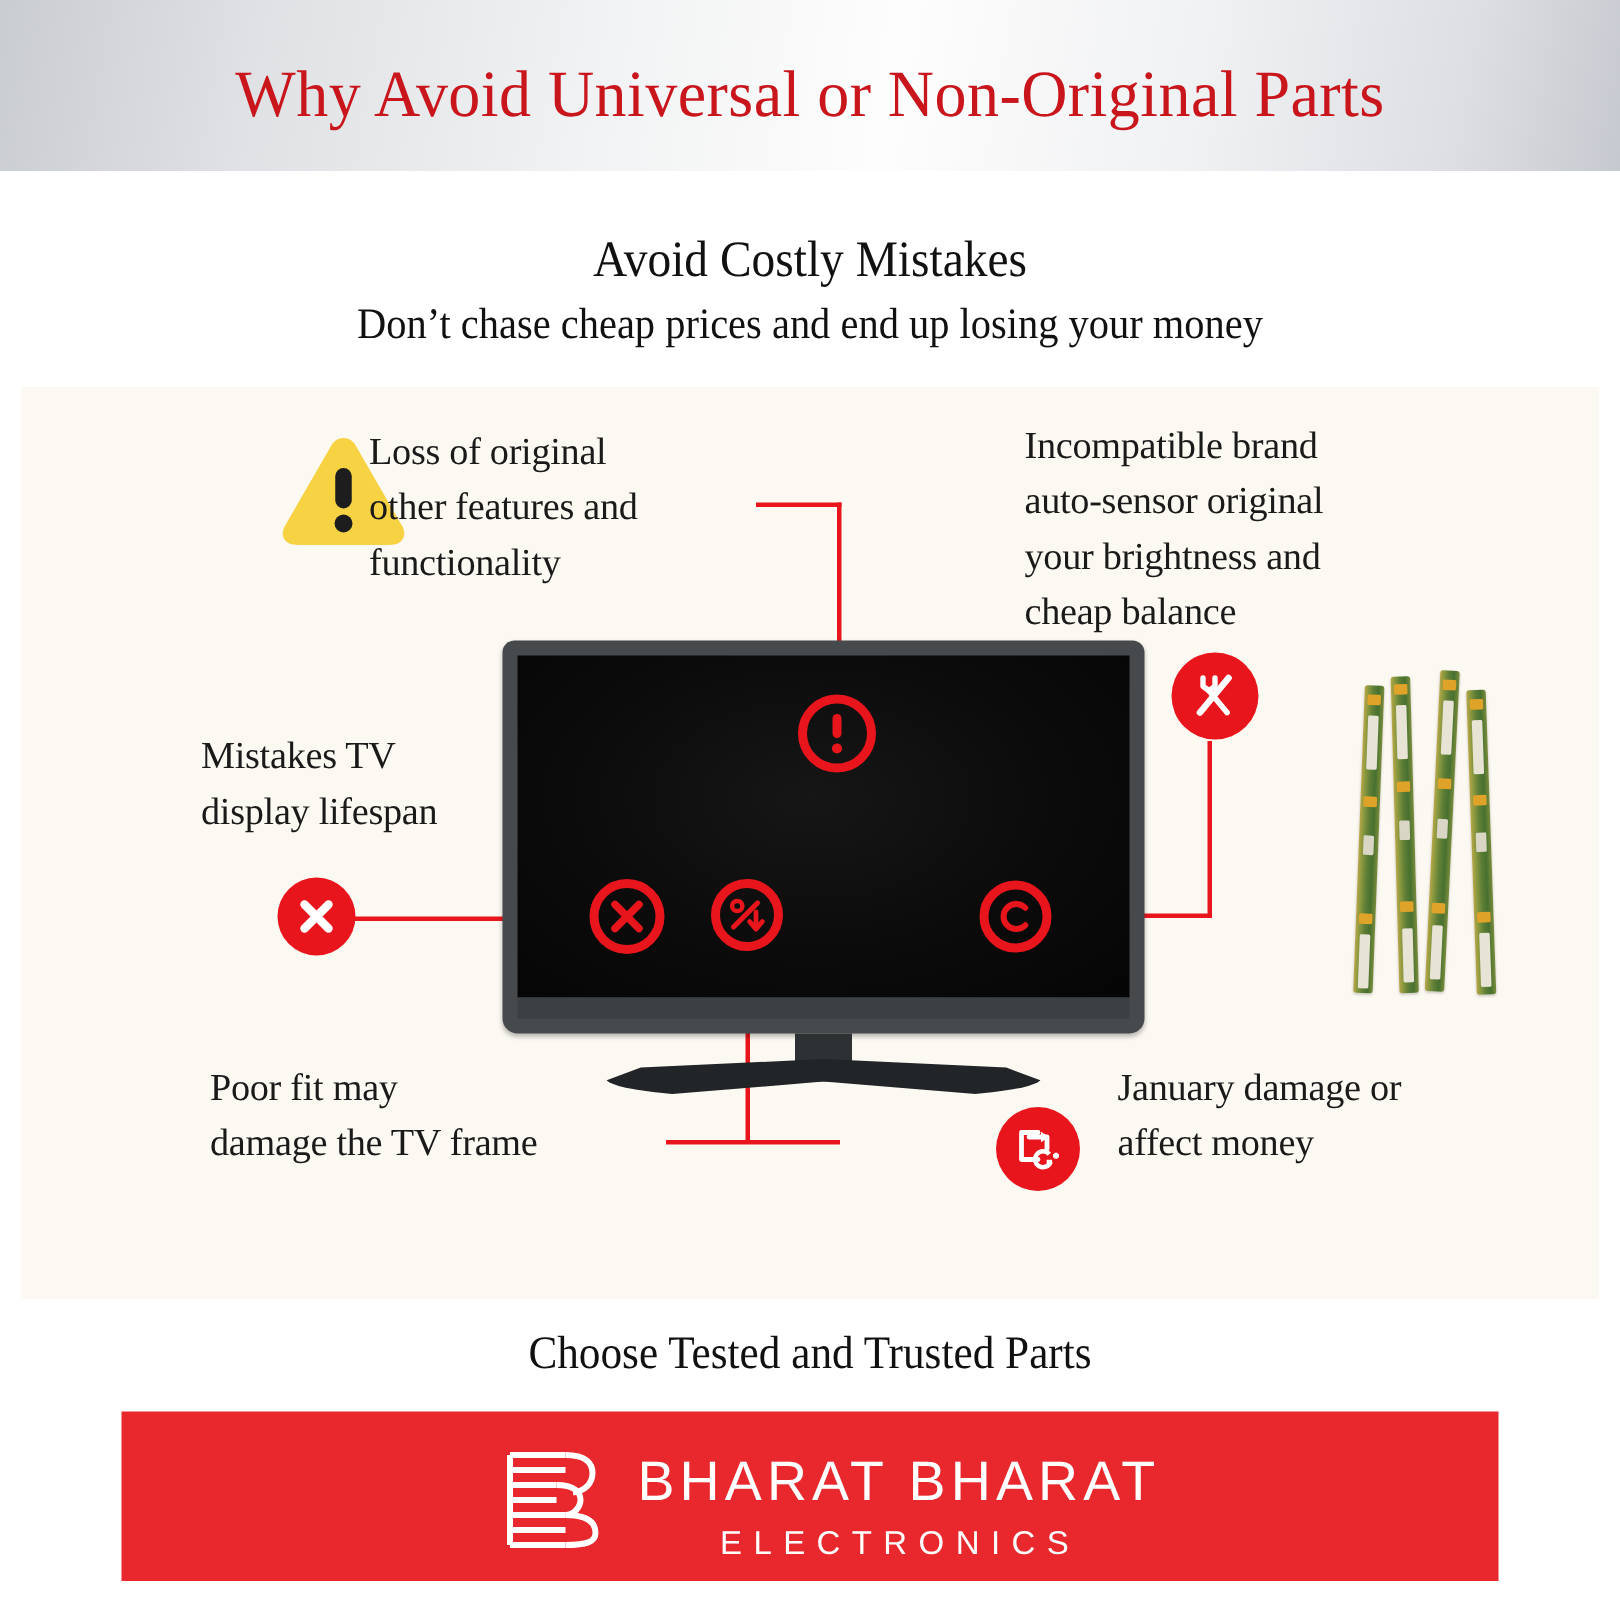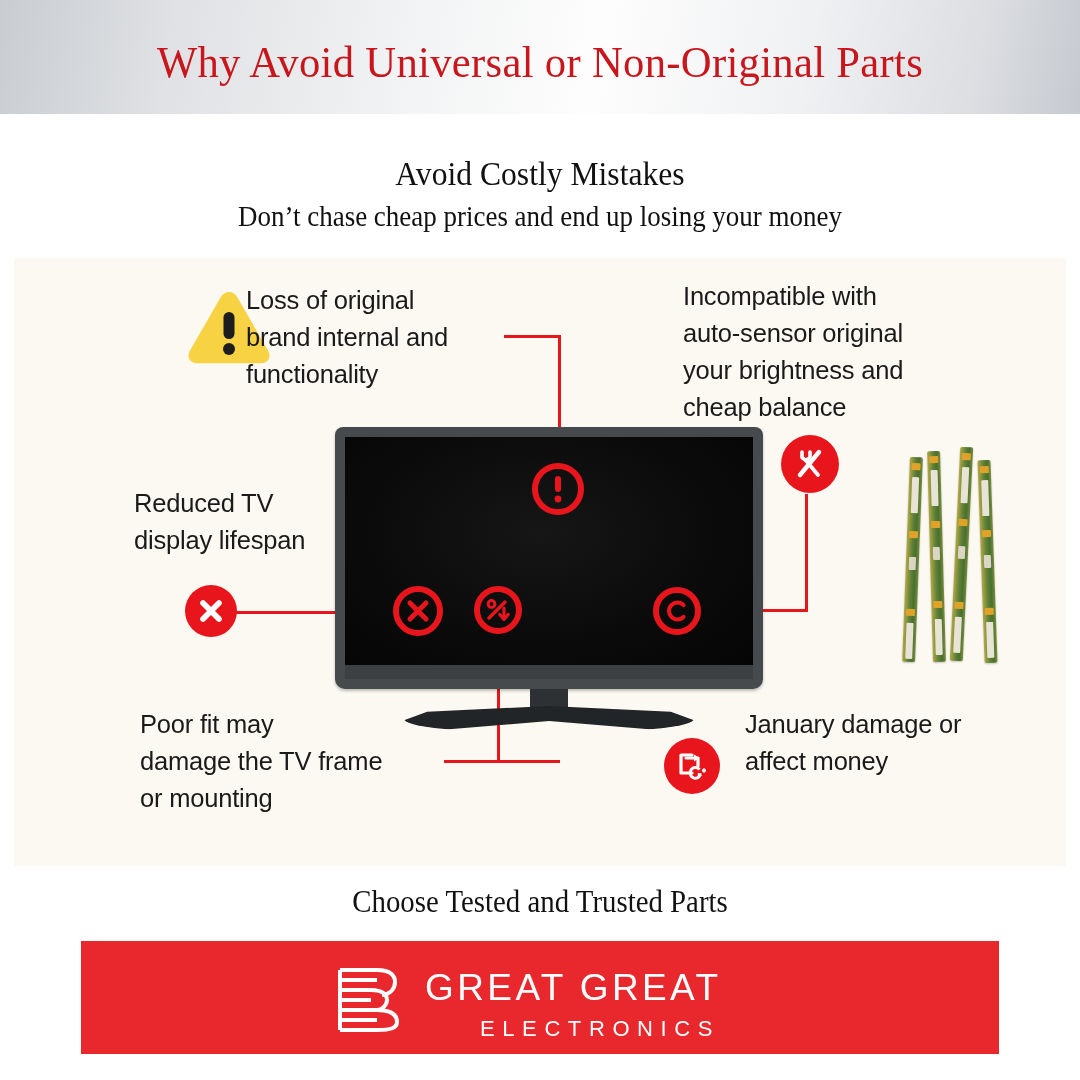--- a/index.html
+++ b/index.html
@@ -77,21 +77,21 @@
   #panel {
     position: absolute;
     left: 14px; top: 258px;
     width: 1052px; height: 608px;
     background: #fbf9f1;
   }
 
   
   .callout {
     position: absolute;
-    font-family: Liberation Sans, sans-serif;
+    font-family: Liberation Serif, serif;
     font-size: 25.5px;
     line-height: 37px;
     color: #1a1a1a;
     letter-spacing: -0.2px;
     white-space: nowrap;
   }
 
   
   .conn {
     position: absolute;
@@ -356,40 +356,39 @@
       <path d="M19 5.5 L24.5 9 L19 12.5" fill="#ffffff"></path>
       <path d="M24.5 20.5 A5.3 5.3 0 1 0 25.4 25.6" fill="none" stroke="#ffffff" stroke-width="3"></path>
       <line x1="22.8" y1="25.6" x2="26.4" y2="25.6" stroke="#ffffff" stroke-width="3"></line>
       <line x1="29" y1="19.5" x2="29" y2="23.5" stroke="#ffffff" stroke-width="2.2"></line>
       <line x1="27" y1="21.5" x2="31" y2="21.5" stroke="#ffffff" stroke-width="2.2"></line>
     </svg>
   </div>
 
   <div class="callout" style="left:246px; top:282px;">
     <div>Loss of original</div>
-    <div>brand internal and</div>
+    <div>other features and</div>
     <div>functionality</div>
   </div>
 
   <div class="callout" style="left:683px; top:278px;">
-    <div>Incompatible with</div>
+    <div>Incompatible brand</div>
     <div>auto-sensor original</div>
     <div>your brightness and</div>
     <div>cheap balance</div>
   </div>
 
   <div class="callout" style="left:134px; top:485px;">
-    <div>Reduced TV</div>
+    <div>Mistakes TV</div>
     <div>display lifespan</div>
   </div>
 
   <div class="callout" style="left:140px; top:706px;">
     <div>Poor fit may</div>
     <div>damage the TV frame</div>
-    <div>or mounting</div>
   </div>
 
   <div class="callout" style="left:745px; top:706px;">
     <div>January damage or</div>
     <div>affect money</div>
   </div>
 
   <div id="footer-line">Choose Tested and Trusted Parts</div>
 
   <div id="brand-banner"></div>
@@ -403,16 +402,16 @@
       <path d="M3 47 L40 47"></path>
       <path d="M3 57 L40 57"></path>
       <path d="M3 67 L40 67"></path>
       <path d="M3 7 L3 67"></path>
       <path d="M40 7 C54 7 58 13 58 19 C58 26 53 31 45 32"></path>
       <path d="M34 27 C46 27 50 32 50 37 C50 42 45 47 40 47"></path>
       <path d="M40 47 C56 47 60 53 60 59 C60 65 54 67 40 67"></path>
     </g>
   </svg>
 
-  <div id="brand-name">GREAT GREAT</div>
+  <div id="brand-name">BHARAT BHARAT</div>
   <div id="brand-sub">ELECTRONICS</div>
 
 </div>
 
 </body></html>

